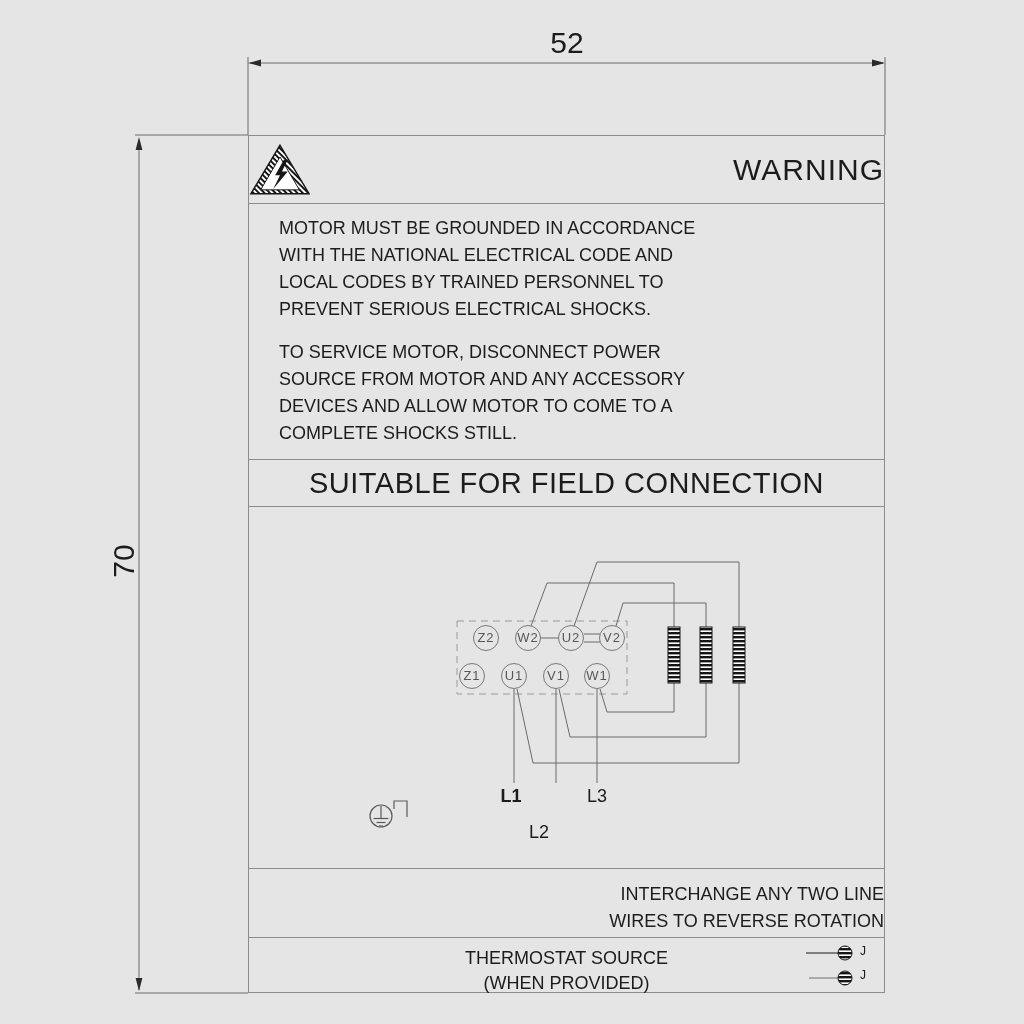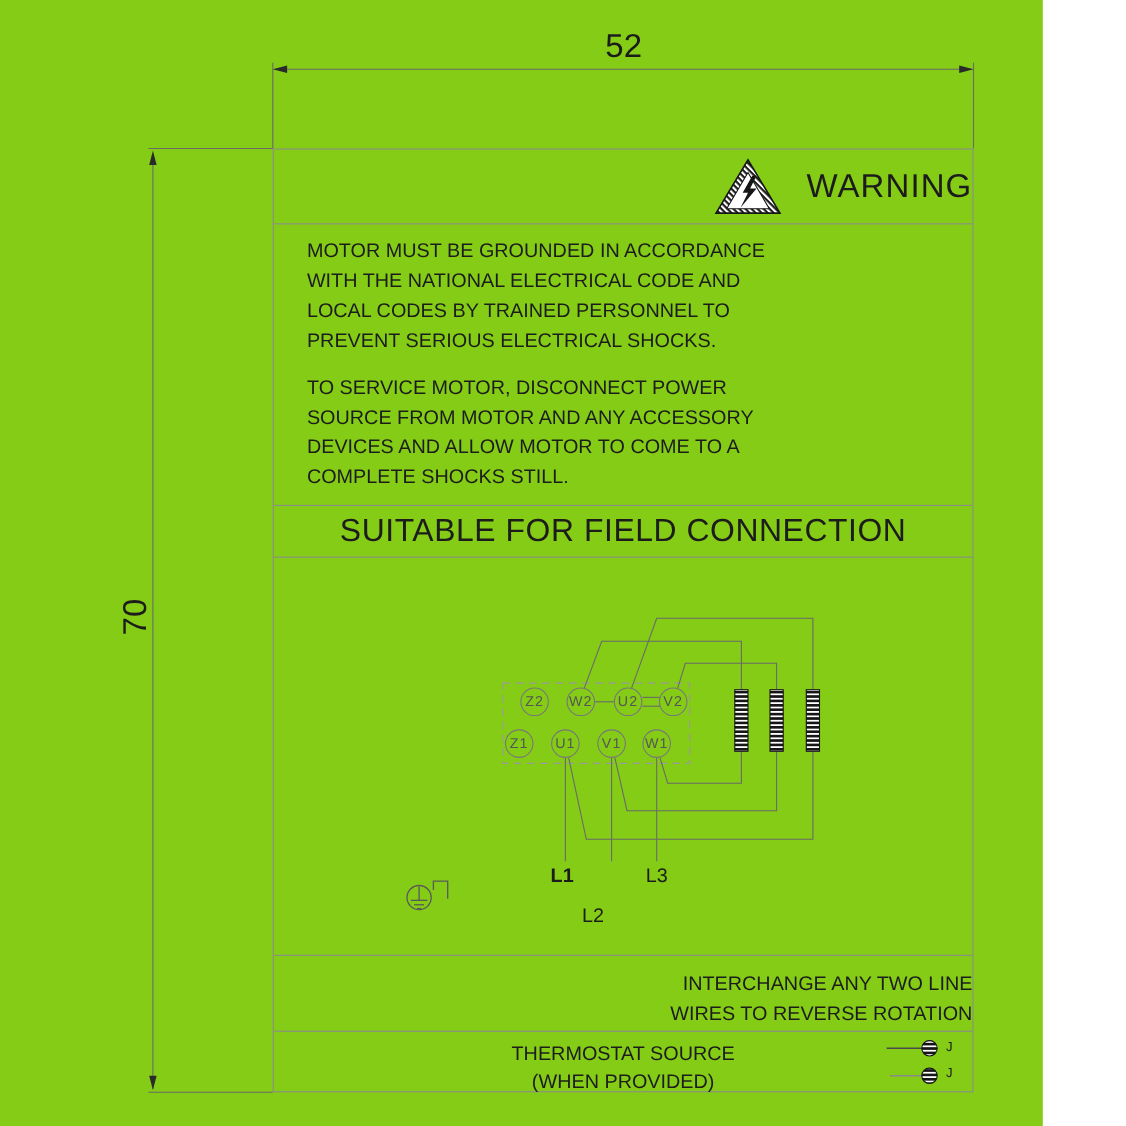--- a/index.html
+++ b/index.html
@@ -1,31 +1,31 @@
 <!DOCTYPE html>
 <html><head>
 <meta charset="utf-8">
 <style>
   html,body{margin:0;padding:0;background:#fff;}
-  .canvas{position:relative;width:948px;height:1024px;background:#84cc16;
+  .canvas{position:relative;width:1024px;height:1024px;background:#e5e5e5;
           font-family:"Liberation Sans",sans-serif;color:#1c1c1c;overflow:hidden;}
   svg.linework{position:absolute;left:0;top:0;}
 
   
   .dim-h-label{position:absolute;left:539px;top:27px;width:56px;text-align:center;
                font-size:30px;line-height:32px;}
   .dim-v-label{position:absolute;left:94px;top:546px;width:60px;height:30px;text-align:center;
                font-size:30px;line-height:30px;transform:rotate(-90deg);}
 
   
   .label-box{position:absolute;left:248px;top:135px;width:637px;height:858px;
              border:1px solid #8c8c8c;box-sizing:border-box;}
   .sec{position:absolute;left:0;width:100%;box-sizing:border-box;}
   .sec-warning{top:0;height:68px;border-bottom:1px solid #8c8c8c;
-               display:flex;align-items:center;justify-content:flex-end;gap:22px;}
+               display:flex;align-items:center;justify-content:space-between;gap:22px;}
   .warning-title{font-size:30px;letter-spacing:1px;}
   .sec-body{top:68px;height:255px;padding:11px 0 0 30px;}
   .pline{font-size:18px;line-height:27px;white-space:nowrap;}
   .para2{margin-top:16px;}
   .sec-suitable{top:323px;height:48px;border-top:1px solid #8c8c8c;border-bottom:1px solid #8c8c8c;
                 display:flex;align-items:center;justify-content:center;
                 font-size:29px;letter-spacing:0.5px;text-align:center;}
   .sec-diagram{top:371px;height:362px;border-bottom:1px solid #8c8c8c;}
   .sec-interchange{top:733px;height:69px;border-bottom:1px solid #8c8c8c;
                    text-align:right;padding-top:12px;font-size:18px;line-height:27px;}

